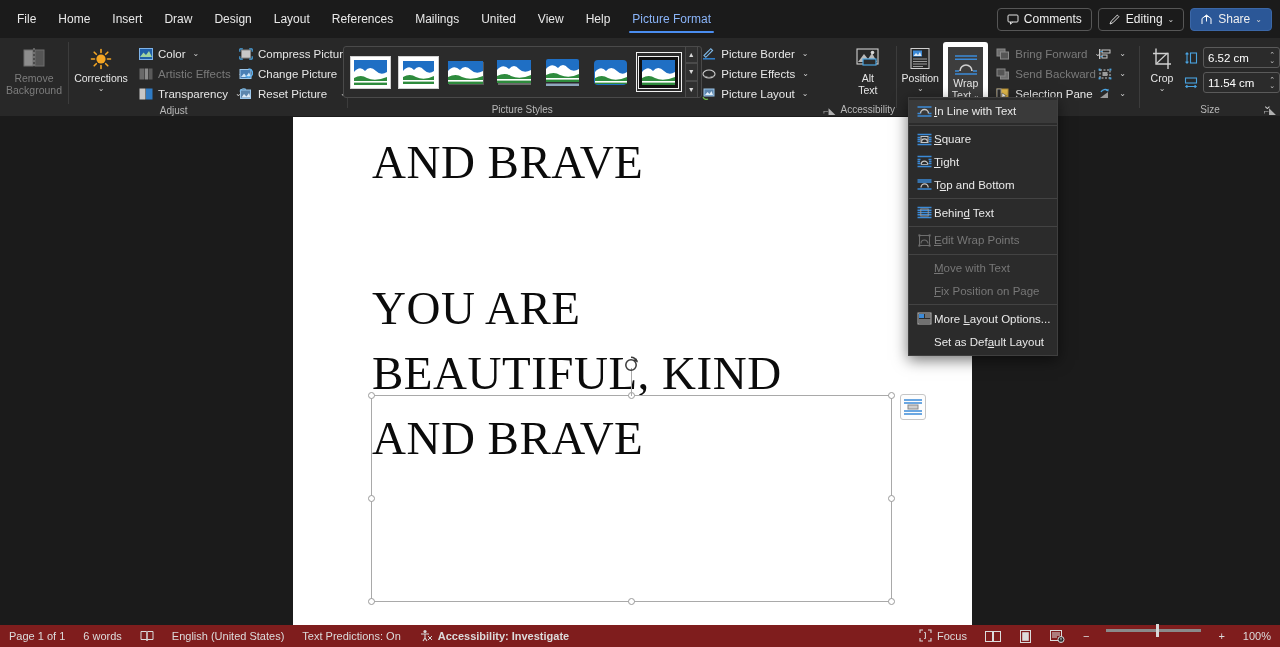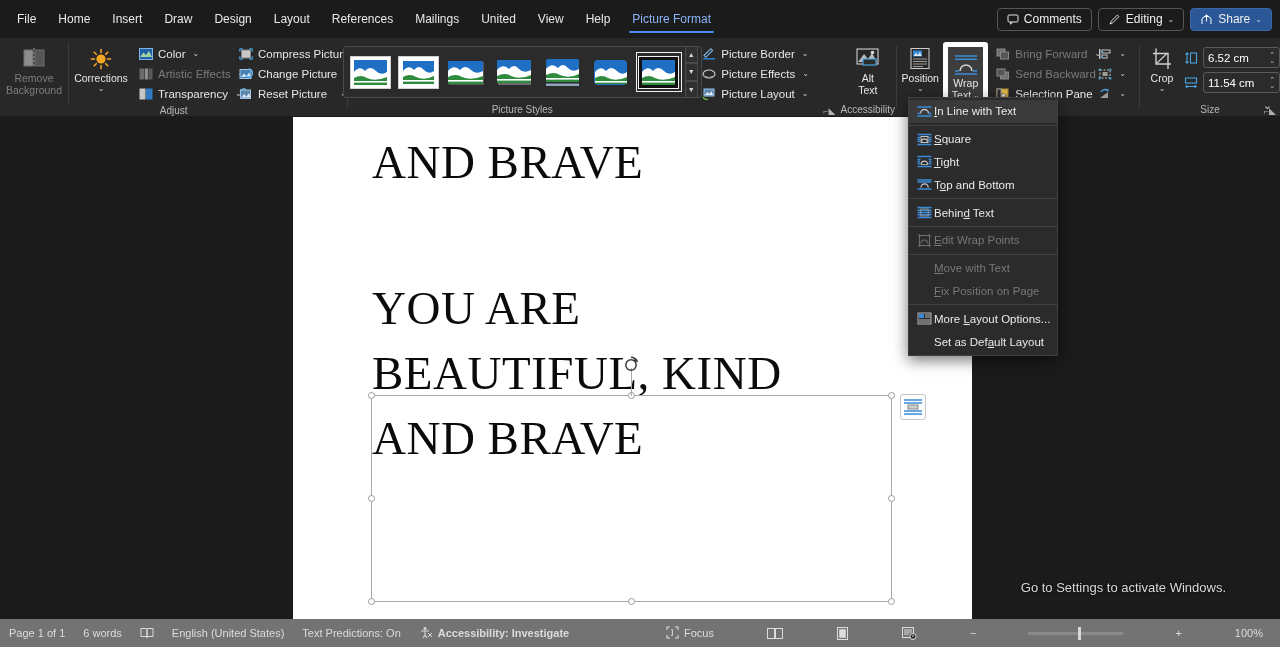--- a/index.html
+++ b/index.html
@@ -135,26 +135,26 @@
     font-size:11.5px; color:#e9e9e9; white-space:nowrap;
   }
   .mi.hover{ background:#3a3a3a; }
   .mi.disabled{ color:#777777; }
   .mi .mico{ width:19px; flex:0 0 19px; display:flex; align-items:center; justify-content:center; }
   .msep{ height:1px; background:#434343; margin:2px 0; }
   .u{ text-decoration:underline; }
 
   
   #status{
-    position:absolute; left:0; right:0; bottom:0; height:28px;
-    background:#737373; display:flex; align-items:center;
+    position:absolute; left:0; right:0; bottom:0; height:22px;
+    background:#7f1d1d; display:flex; align-items:center;
     font-size:11px; color:#dcdcdc;
   }
   .si{ padding:0 9px; display:flex; align-items:center; gap:5px; white-space:nowrap; }
-  #status-right{ margin-left:auto; display:flex; align-items:center; padding-right:8px;gap:35px; }
+  #status-right{ margin-left:auto; display:flex; padding-right:0; }
   #zoomtrack{ width:95px; height:3px; background:#8a8a8a; position:relative; margin:0 8px; }
   #zoomthumb{ position:absolute; left:50px; top:-5px; width:3px; height:13px; background:#d8d8d8; }
 
   
   #watermark{
     position:absolute; right:54px; bottom:31px; text-align:left; color:#d9d9d9;
     text-shadow:0 0 3px rgba(0,0,0,.8);
   }
   #wm1{ font-size:22px; font-weight:400; line-height:26px; }
   #wm2{ font-size:13px; line-height:18px; }
@@ -651,21 +651,20 @@
   <div id="layoutopt">
     <svg width="20" height="20" viewBox="0 0 20 20" style="margin:2px">
         <g stroke="#3b8ad8" stroke-width="1.4">
           <path d="M1 3h18M1 6h18M1 14h18M1 17h18"></path>
         </g>
         <rect x="5" y="8" width="10" height="4" fill="#cfcfcf" stroke="#8a8a8a"></rect>
       </svg>
   </div>
 
   <div id="watermark">
-    <div id="wm2">Go to Settings to activate Windows.</div>
   </div>
 </div>
 
 <div id="wrapmenu">
 
   <div class="mi hover">
     <span class="mico">
       <svg width="15" height="13" viewBox="0 0 15 13">
           <g stroke="#3b8ad8" stroke-width="1.5">
             <path d="M0.5 2h14M0.5 11h14"></path>

